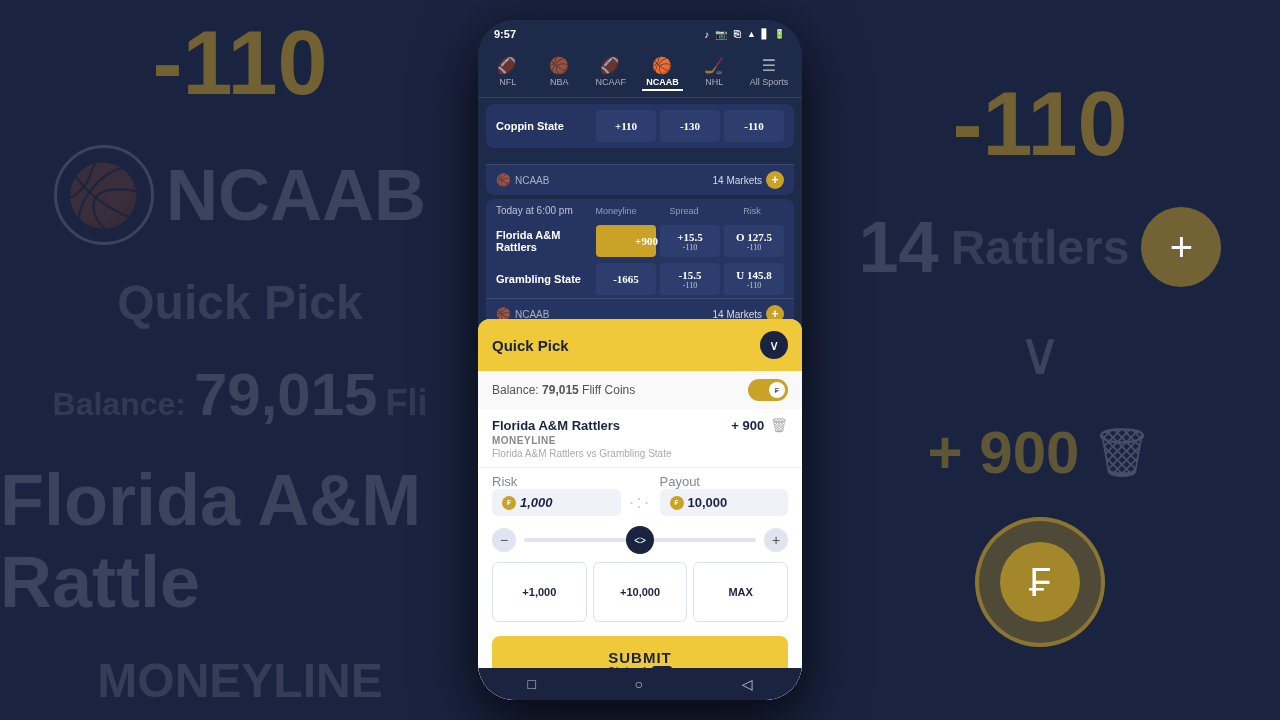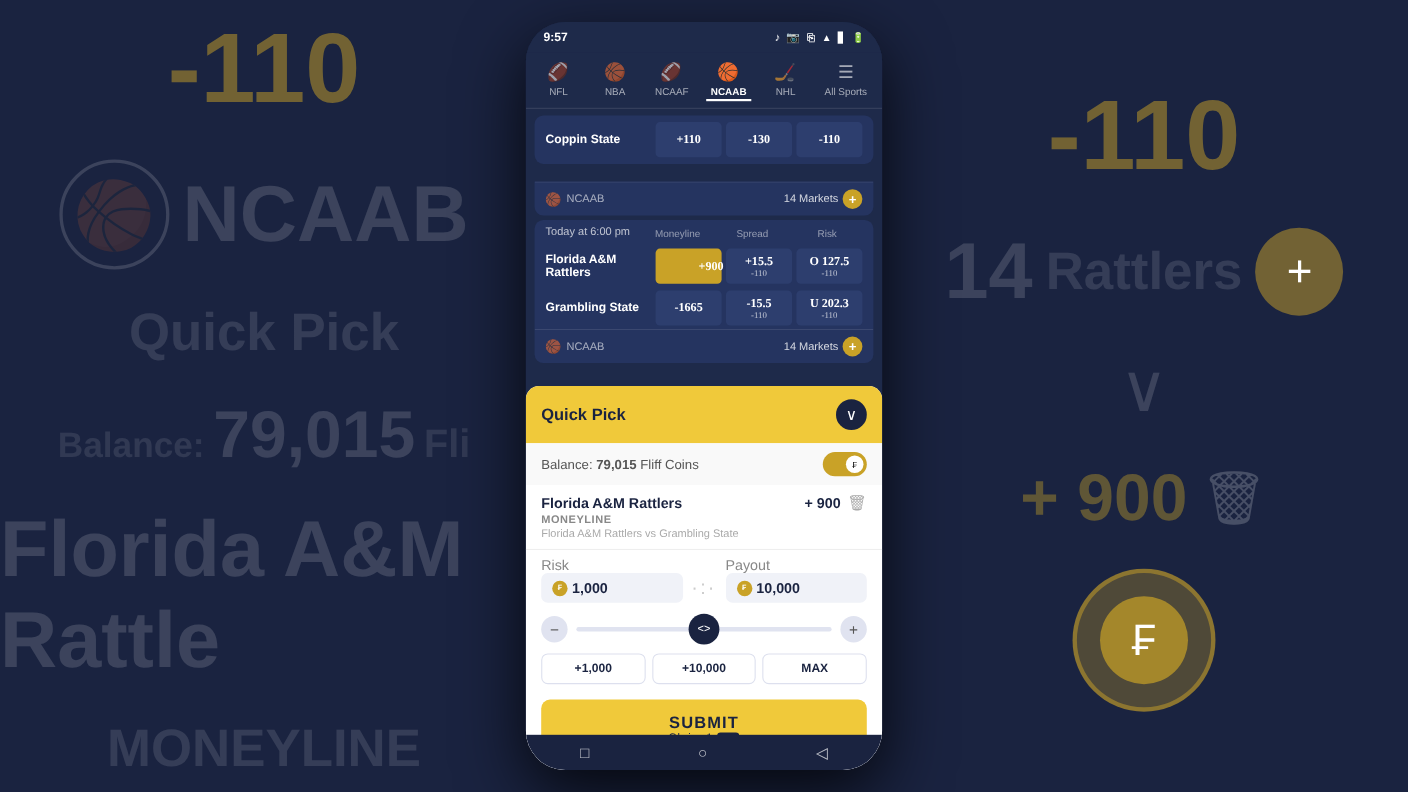--- a/index.html
+++ b/index.html
@@ -361,21 +361,21 @@
       align-items: center;
       gap: 4px;
     }
     .coin-icon-small {
       width: 14px; height: 14px;
       border-radius: 50%;
       background: #c9a227;
       display: flex; align-items: center; justify-content: center;
       font-size: 7px; color: white; font-weight: 700;
     }
-    .wager-value { font-size: 13px; font-weight: 700; color: #1a2340; }
+    .wager-value { font-size: 13px; font-weight: 700; color: #1a2340; font-style: italic; }
     .payout-wrap {
       flex: 1;
       background: #f0f2f8;
       border-radius: 6px;
       padding: 6px 10px;
       display: flex;
       align-items: center;
       gap: 4px;
     }
     .payout-value { font-size: 13px; font-weight: 700; color: #1a2340; }
@@ -413,21 +413,21 @@
     }
 
     .quick-amounts {
       display: flex;
       gap: 6px;
       padding: 4px 14px 8px 14px;
       background: white;
     }
     .quick-amt-btn {
       flex: 1;
-      padding: 7px 4px;
+      padding: 23px 4px;
       border: 1.5px solid #dde0ee;
       border-radius: 6px;
       background: white;
       font-size: 11px;
       font-weight: 600;
       color: #1a2340;
       text-align: center;
       cursor: pointer;
     }
 
@@ -634,21 +634,21 @@
           <span class="team-name">Grambling State</span>
           <div class="odds-cells">
             <div class="odds-cell">
               <span class="main-odds">-1665</span>
             </div>
             <div class="odds-cell">
               <span class="main-odds">-15.5</span>
               <span class="sub-odds">-110</span>
             </div>
             <div class="odds-cell">
-              <span class="main-odds">U 202.3</span>
+              <span class="main-odds">U 145.8</span>
               <span class="sub-odds">-110</span>
             </div>
           </div>
         </div>
 
         <div class="league-footer">
           <div class="league-info">
             <span class="league-icon">🏀</span>
             <span>NCAAB</span>
           </div>

